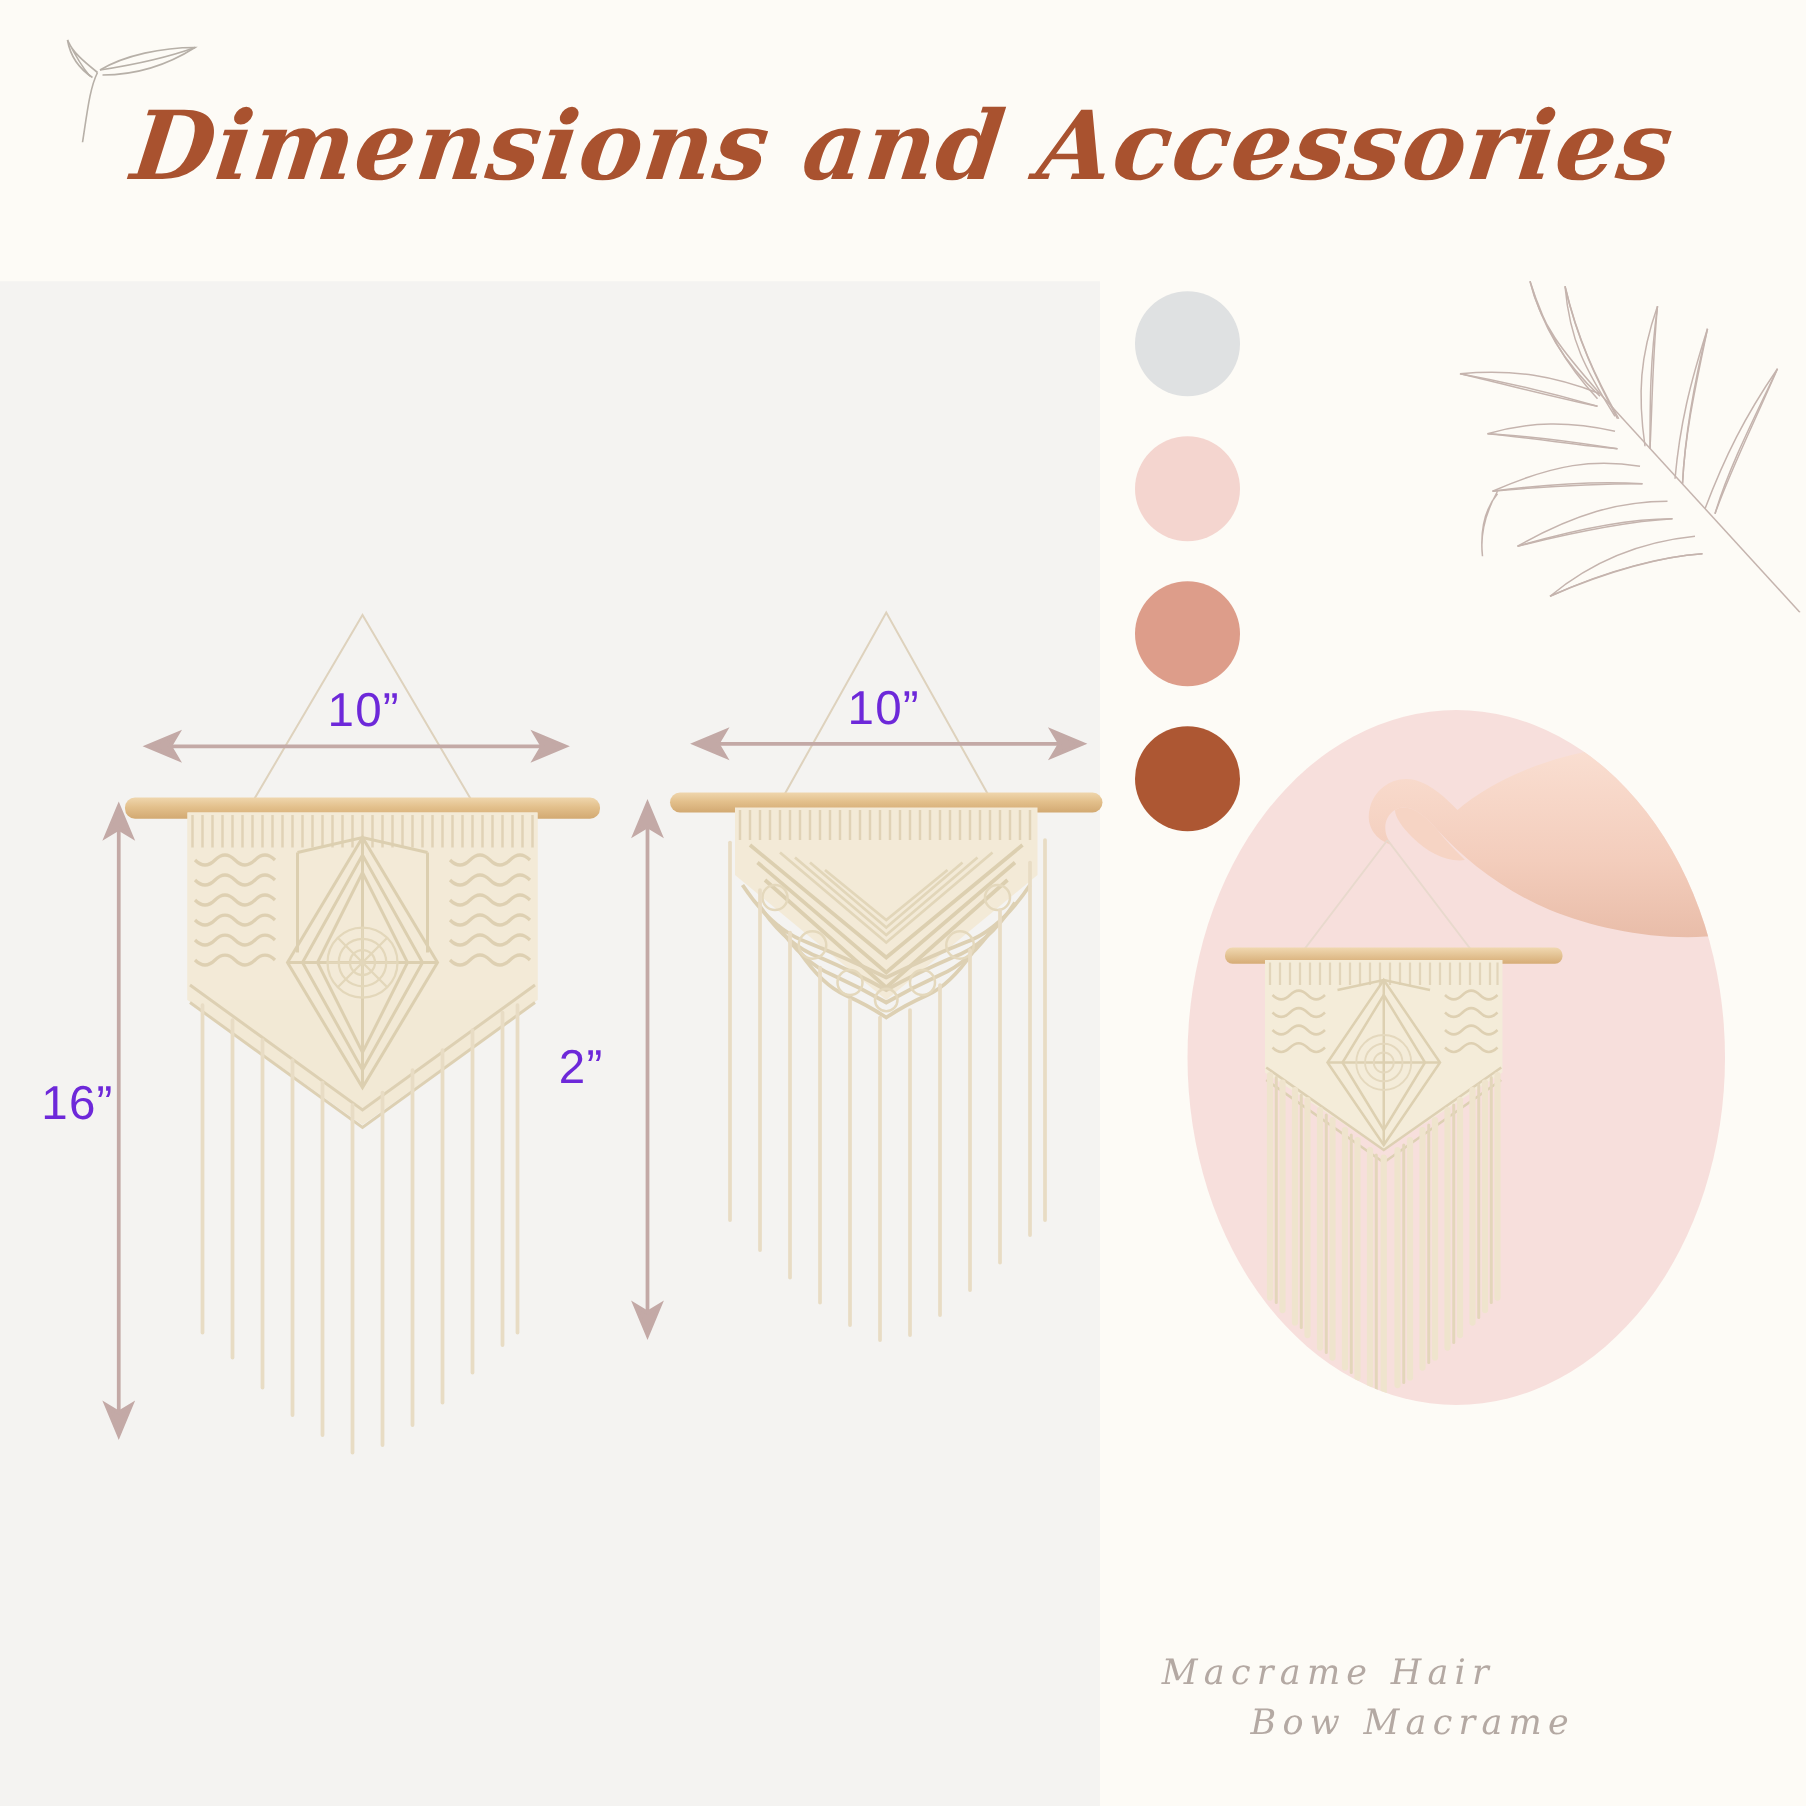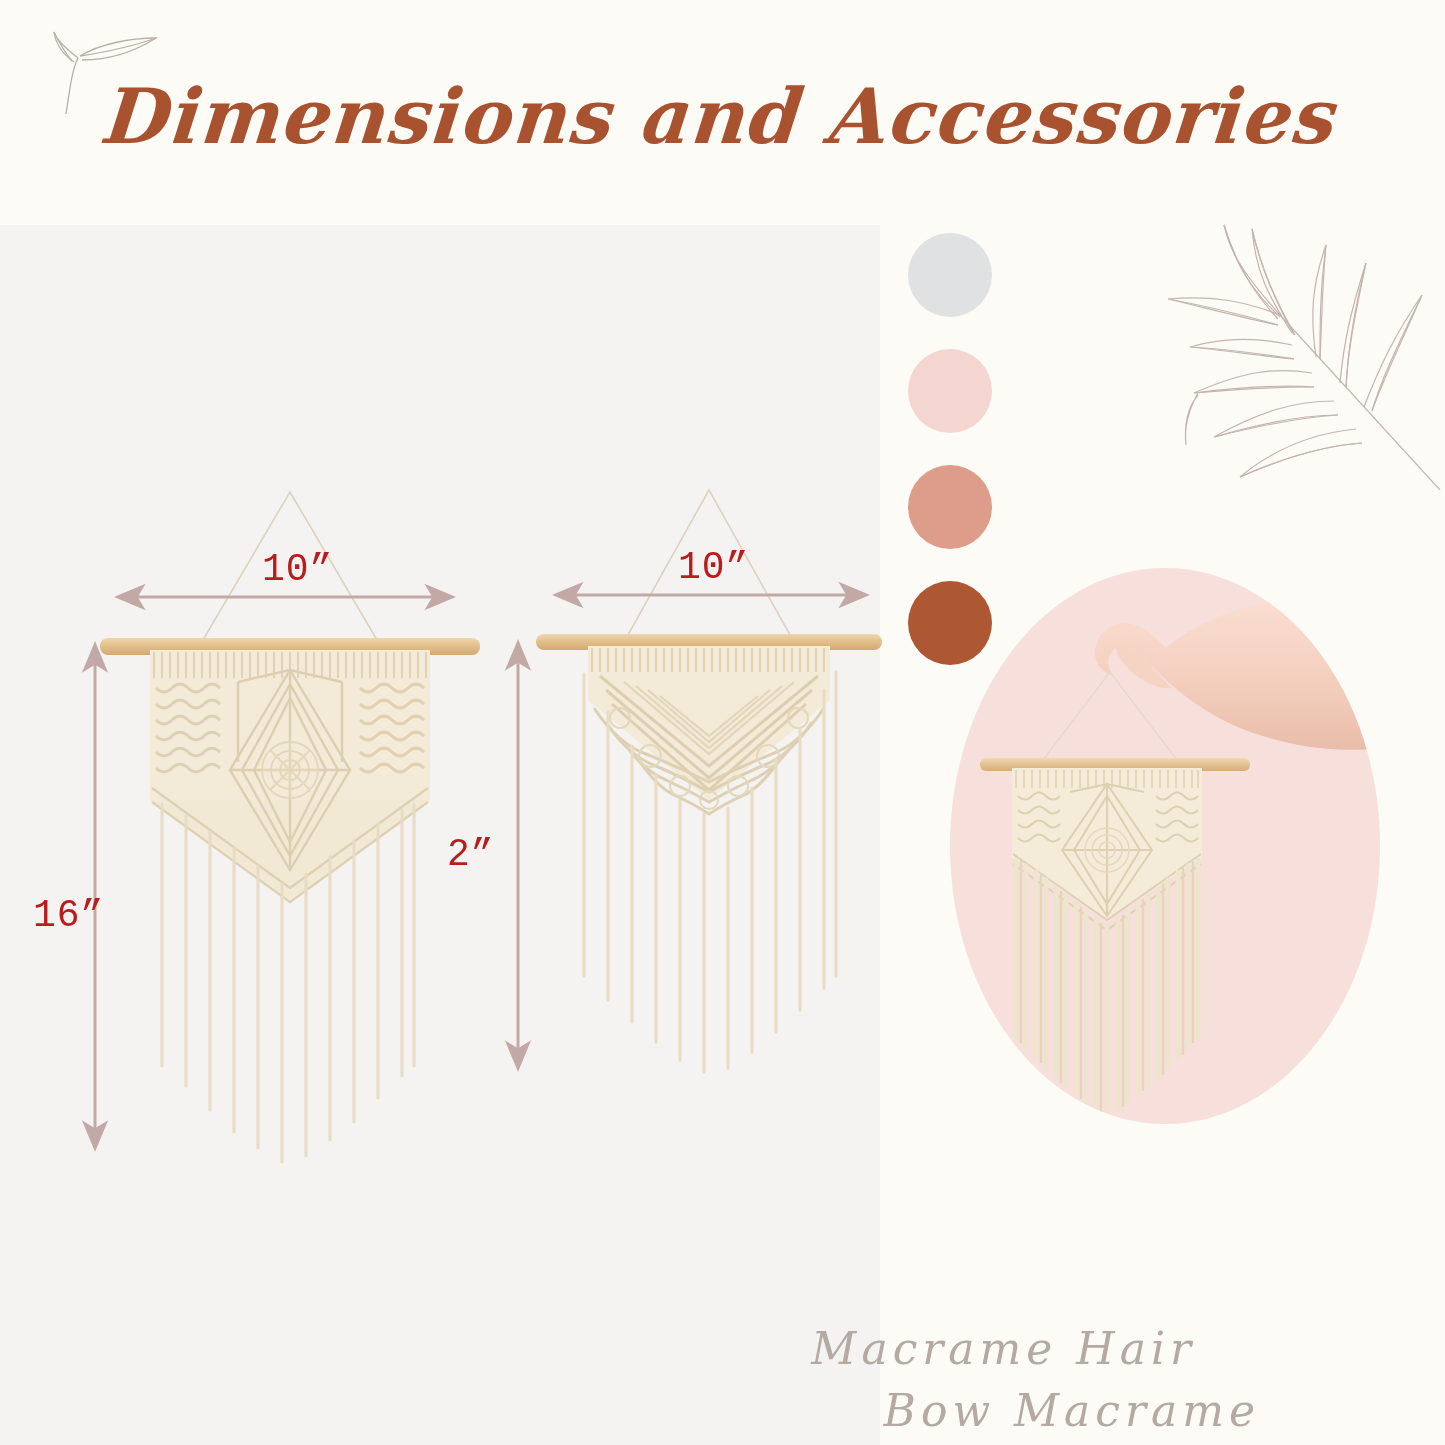--- a/index.html
+++ b/index.html
@@ -35,27 +35,27 @@
   .leaf-tl{position:absolute;left:30px;top:14px;width:140px;height:100px;}
   .frond-tr{position:absolute;left:1140px;top:215px;width:310px;height:275px;}
 
   
   .swatches{position:absolute;left:908px;top:233px;width:96px;}
   .swatch{width:84px;height:84px;border-radius:50%;margin-bottom:32px;}
 
   
   .dim-label{
     position:absolute;
-    font-family:Liberation Mono, monospace;
-    font-size:38px;color:#b91c1c;letter-spacing:1px;
+    font-family:Liberation Sans, sans-serif;
+    font-size:38px;color:#6d28d9;letter-spacing:1px;
     white-space:nowrap;
   }
   .lbl-w1{left:262px;top:548px;}
   .lbl-w2{left:678px;top:546px;}
-  .lbl-h1{left:33px;top:862px;margin-top:32px;}
+  .lbl-h1{left:33px;top:862px;}
   .lbl-h2{left:447px;top:833px;}
 
   
   .arrows{position:absolute;left:0;top:0;width:1445px;height:1445px;}
 
   
   .hanging{position:absolute;}
   .hang-a{left:90px;top:470px;width:400px;height:700px;}
   .hang-b{left:528px;top:470px;width:362px;height:620px;}
 
@@ -65,21 +65,21 @@
     border-radius:50%;background:#f7dfdc;overflow:hidden;
   }
   .inset-art{position:absolute;left:0;top:0;width:430px;height:556px;}
 
   
   .watermark{
     position:absolute;left:700px;top:1318px;width:560px;
     text-align:right;
     font-family:"DejaVu Serif", serif;
     font-style:italic;
-    font-size:44px;line-height:1.42;
+    font-size:28px;line-height:1.42;
     color:#b4a9a3;
     letter-spacing:5px;
   }
   .watermark .l1{display:block;padding-right:64px;}
   .watermark .l2{display:block;}
 </style>
 </head>
 <body>
 
 <div class="stage">

